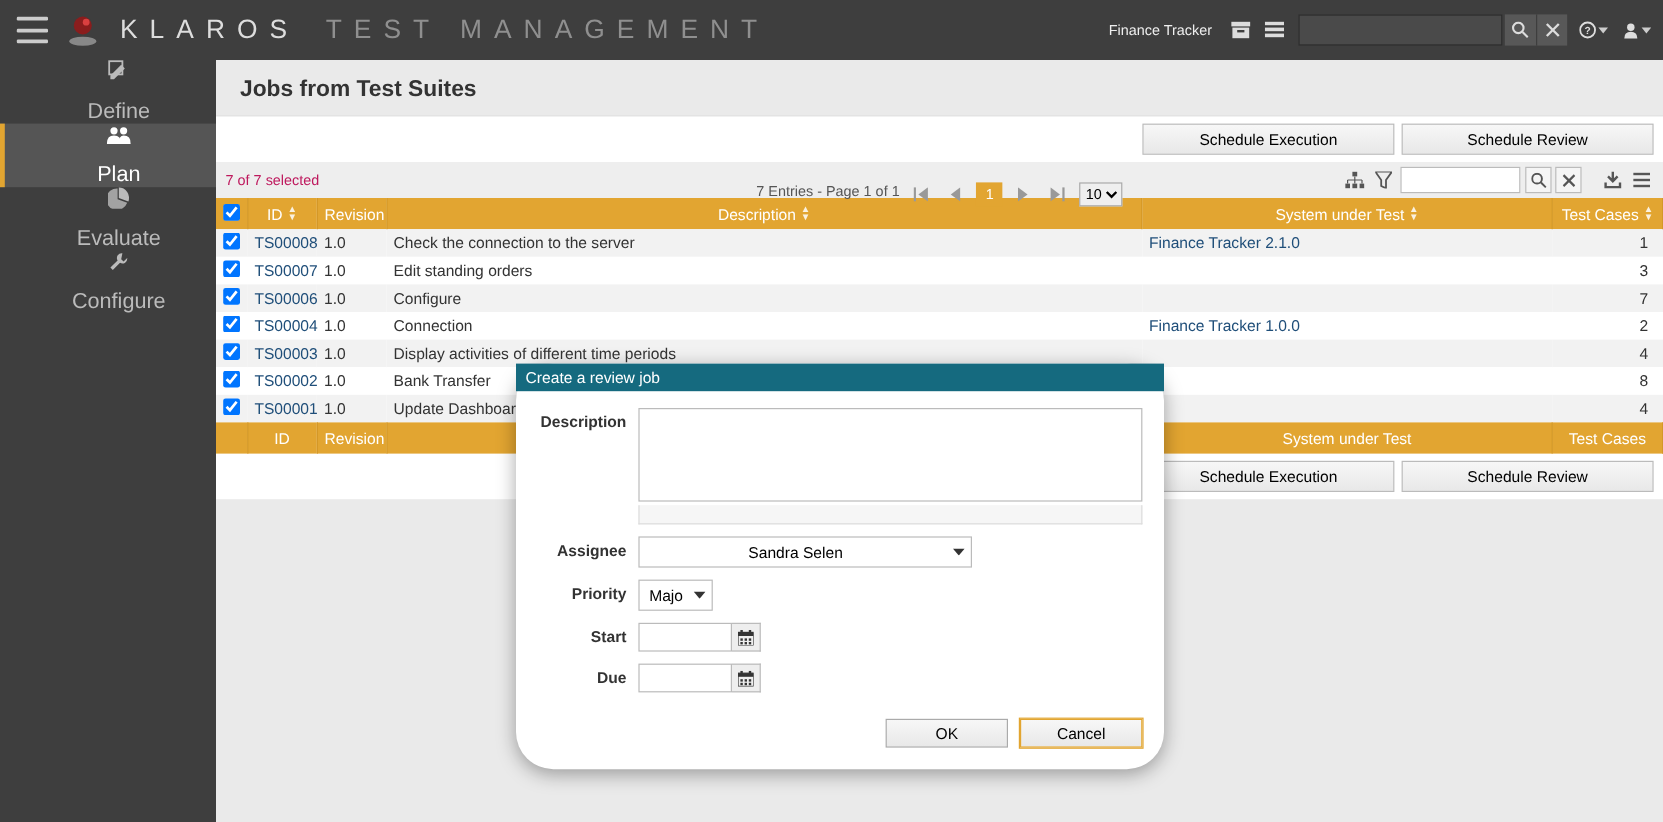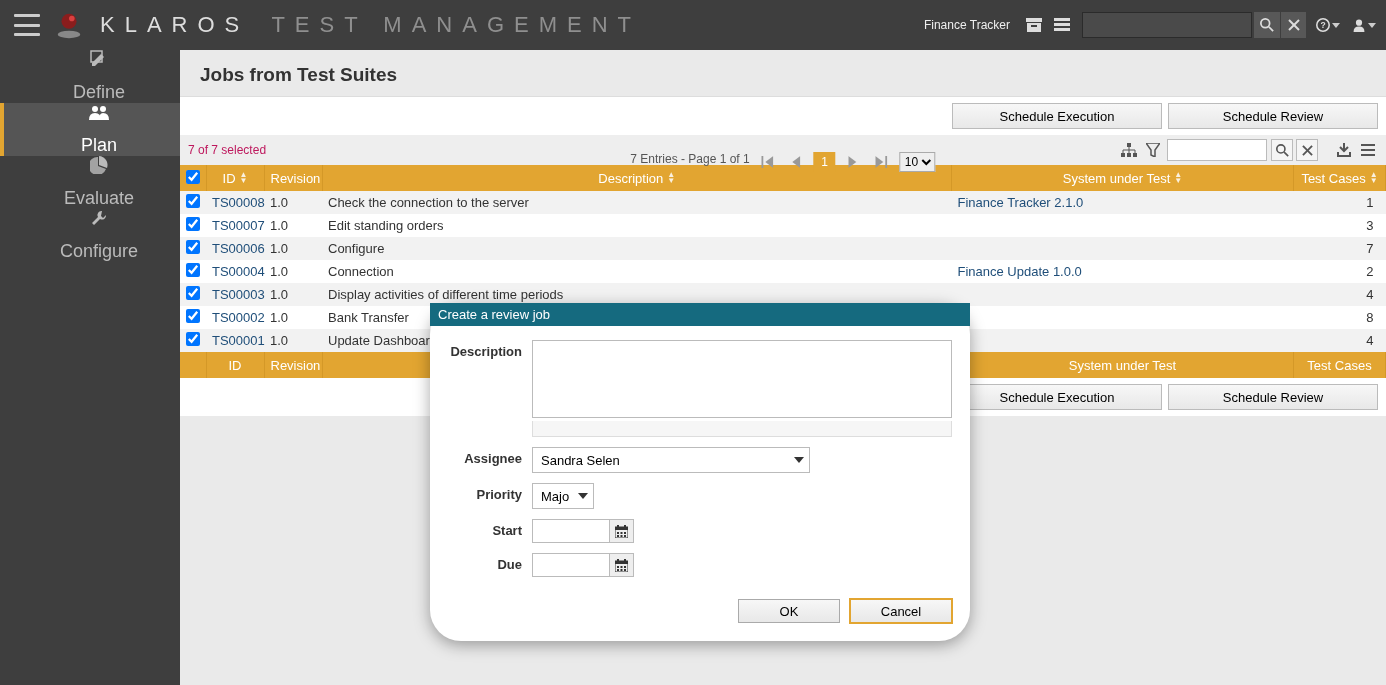--- a/index.html
+++ b/index.html
@@ -66,21 +66,21 @@
   .modal-header { background:#156a7f; color:#fff; padding:4px 8px; font-size:13px;}
   .modal-body { padding:14px 18px 8px 18px;}
   .form-row { display:flex; align-items:flex-start; margin-bottom:10px;}
   .form-row label { width:84px; text-align:right; font-weight:700; font-size:13px; color:#333; padding-top:4px; padding-right:10px;}
   .desc-area { flex:1; }
   .desc-area textarea { width:100%; height:78px; border:1px solid #bbb; resize:none; font-family:inherit; font-size:13px; padding:4px;}
   .desc-footer { height:16px; border:1px solid #ddd; border-top:none; background:#f6f6f6;}
   .sel-wrap { position:relative; }
   .sel-wrap select { -webkit-appearance:none; appearance:none; border:1px solid #bbb; height:26px; padding:0 24px 0 8px; font-size:13px; background:#fff;}
   .sel-wrap .cv { position:absolute; right:6px; top:50%; transform:translateY(-50%); pointer-events:none;}
-  .assignee select { width:278px; }
+  .assignee select { width:278px;text-align:center; }
   .priority select { width:62px; }
   .date-wrap { display:flex; }
   .date-wrap input { width:78px; height:24px; border:1px solid #bbb; font-size:12px; padding:0 4px;}
   .date-btn { width:24px;height:24px;border:1px solid #bbb;border-left:none;background:#eee;display:flex;align-items:center;justify-content:center;cursor:pointer;}
   .modal-footer { display:flex; justify-content:flex-end; gap:10px; padding:10px 18px 18px 18px;}
   .mbtn { width:102px;height:24px;border:1px solid #aaa;background:linear-gradient(#f7f7f7,#e8e8e8);font-size:13px;cursor:pointer;}
   .mbtn.focus { border:1px solid #e2a531; outline:1px solid #e2a531; }
 
   svg { display:block; }
 </style>
@@ -321,21 +321,21 @@
             <td>1.0</td>
             <td>Configure</td>
             <td></td>
             <td class="right">7</td>
           </tr>
           <tr>
             <td class="center"><input type="checkbox" checked="" style=""></td>
             <td><span class="idlink">TS00004</span></td>
             <td>1.0</td>
             <td>Connection</td>
-            <td><span class="sutlink">Finance Update 1.0.0</span></td>
+            <td><span class="sutlink">Finance Tracker 1.0.0</span></td>
             <td class="right">2</td>
           </tr>
           <tr>
             <td class="center"><input type="checkbox" checked="" style=""></td>
             <td><span class="idlink">TS00003</span></td>
             <td>1.0</td>
             <td>Display activities of different time periods</td>
             <td></td>
             <td class="right">4</td>
           </tr>

